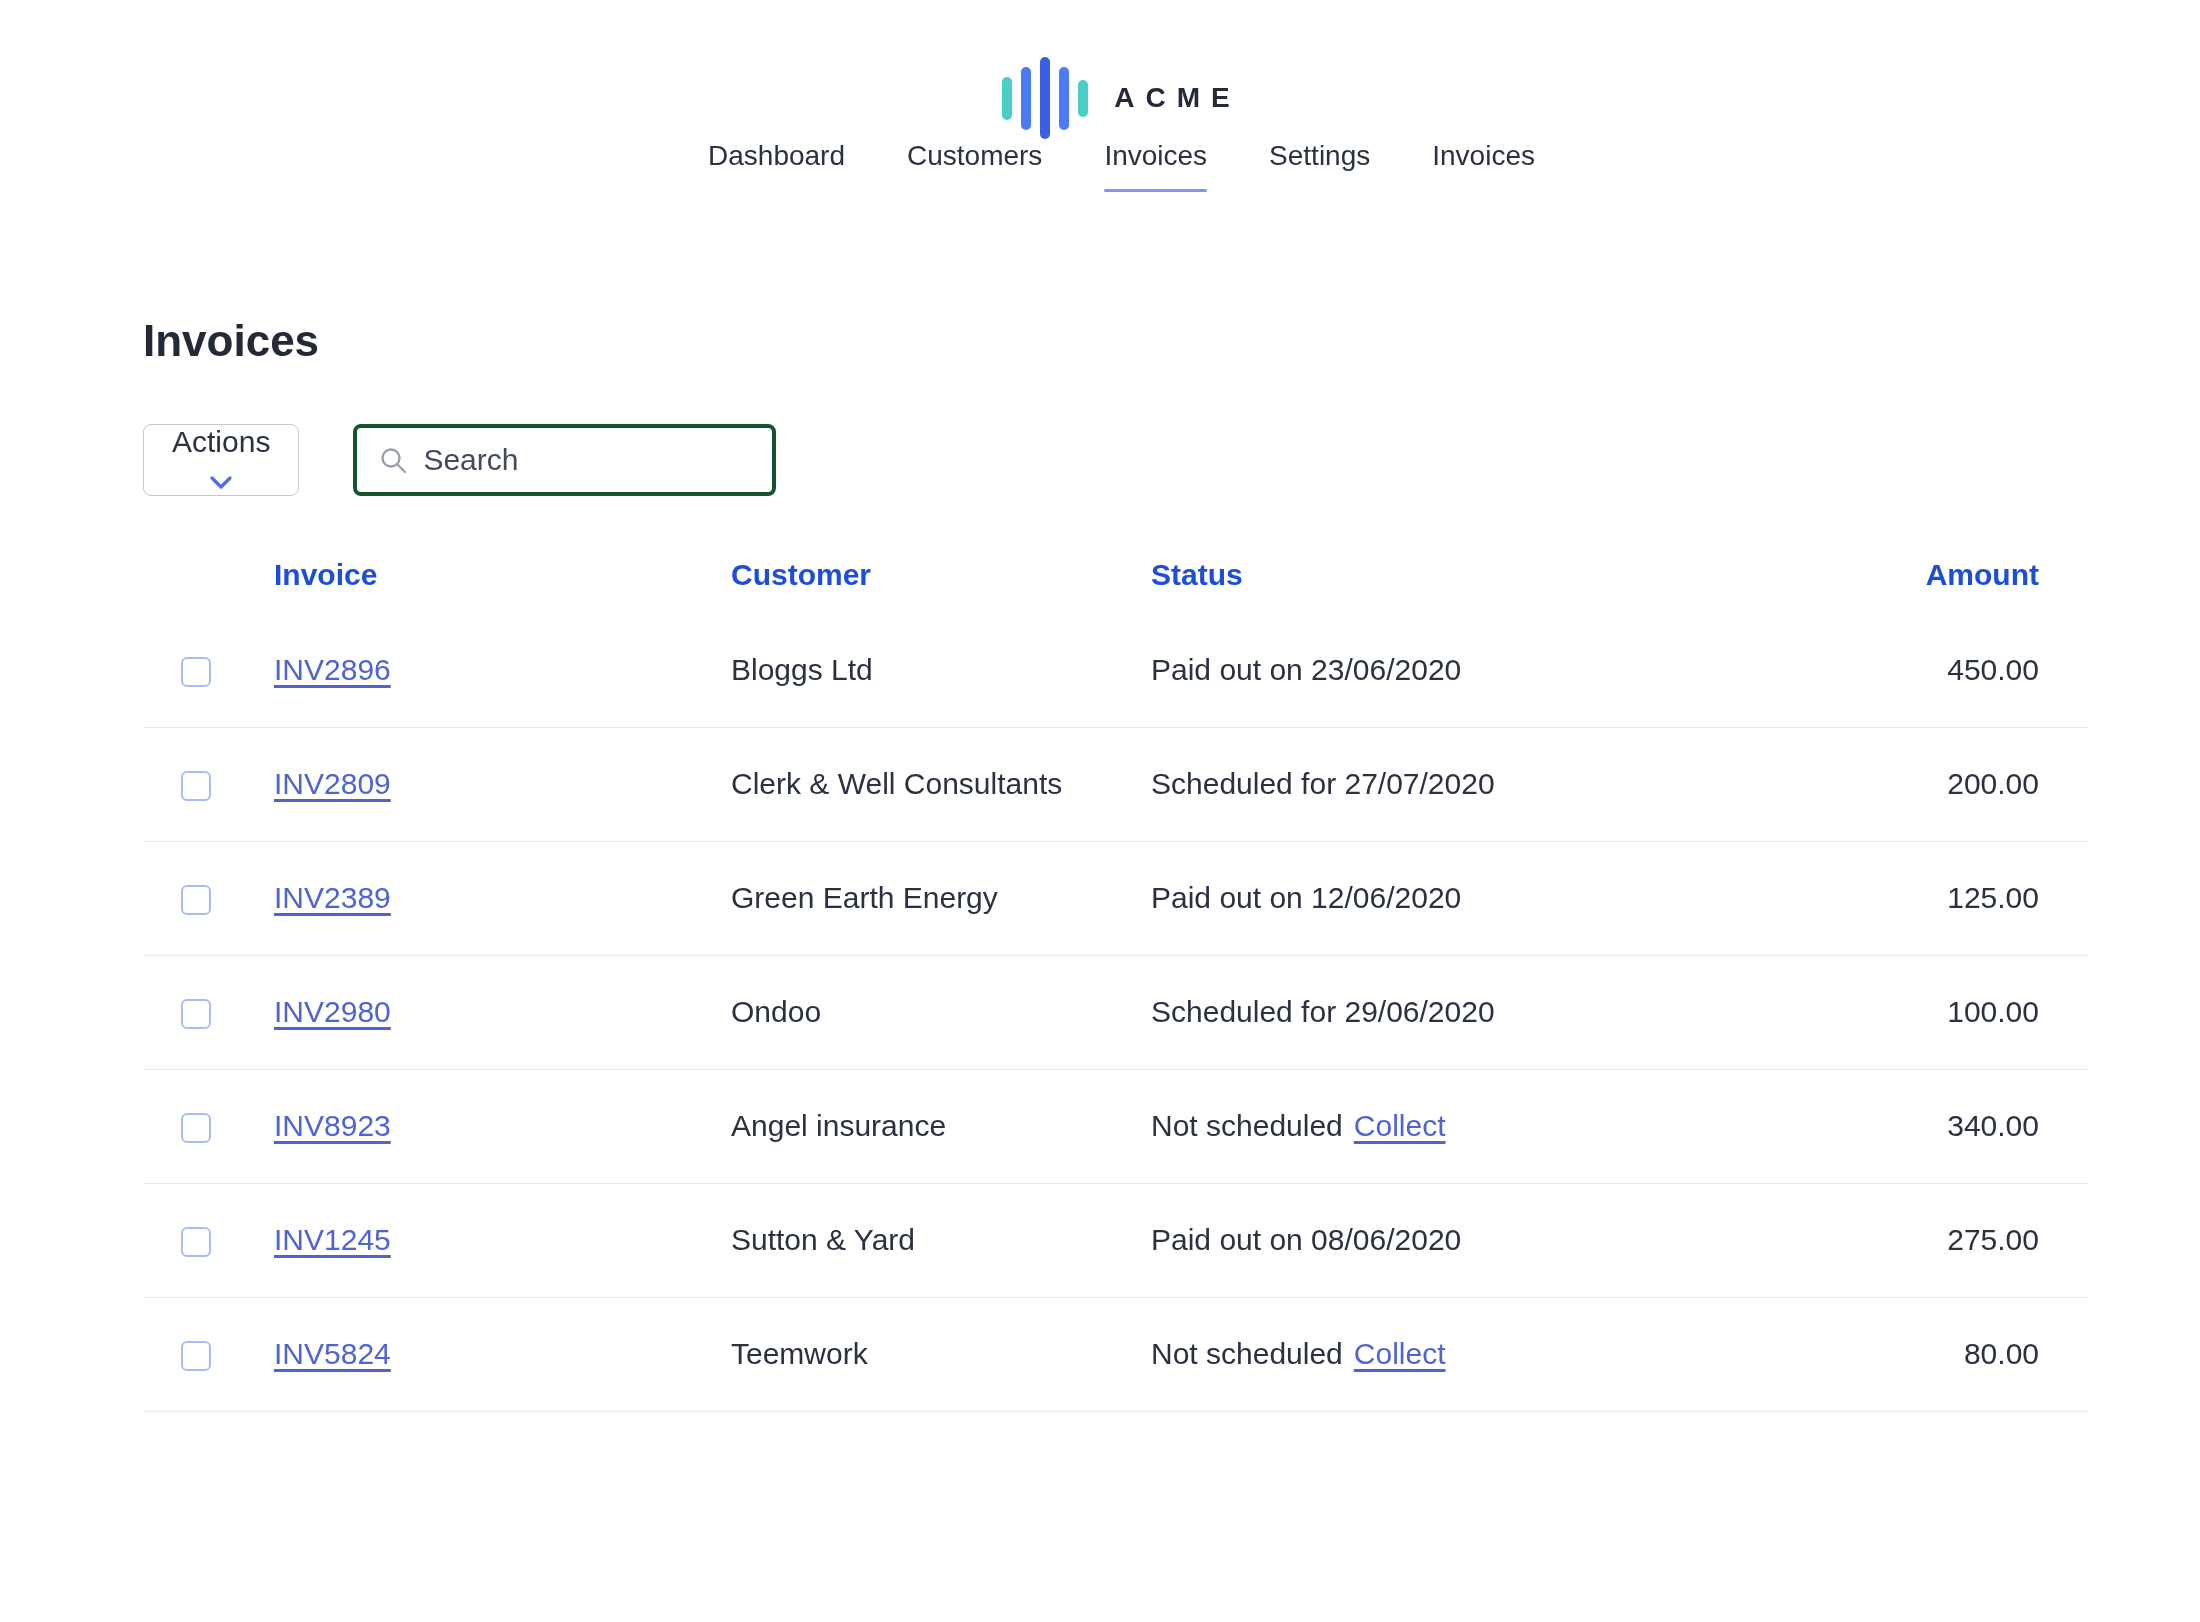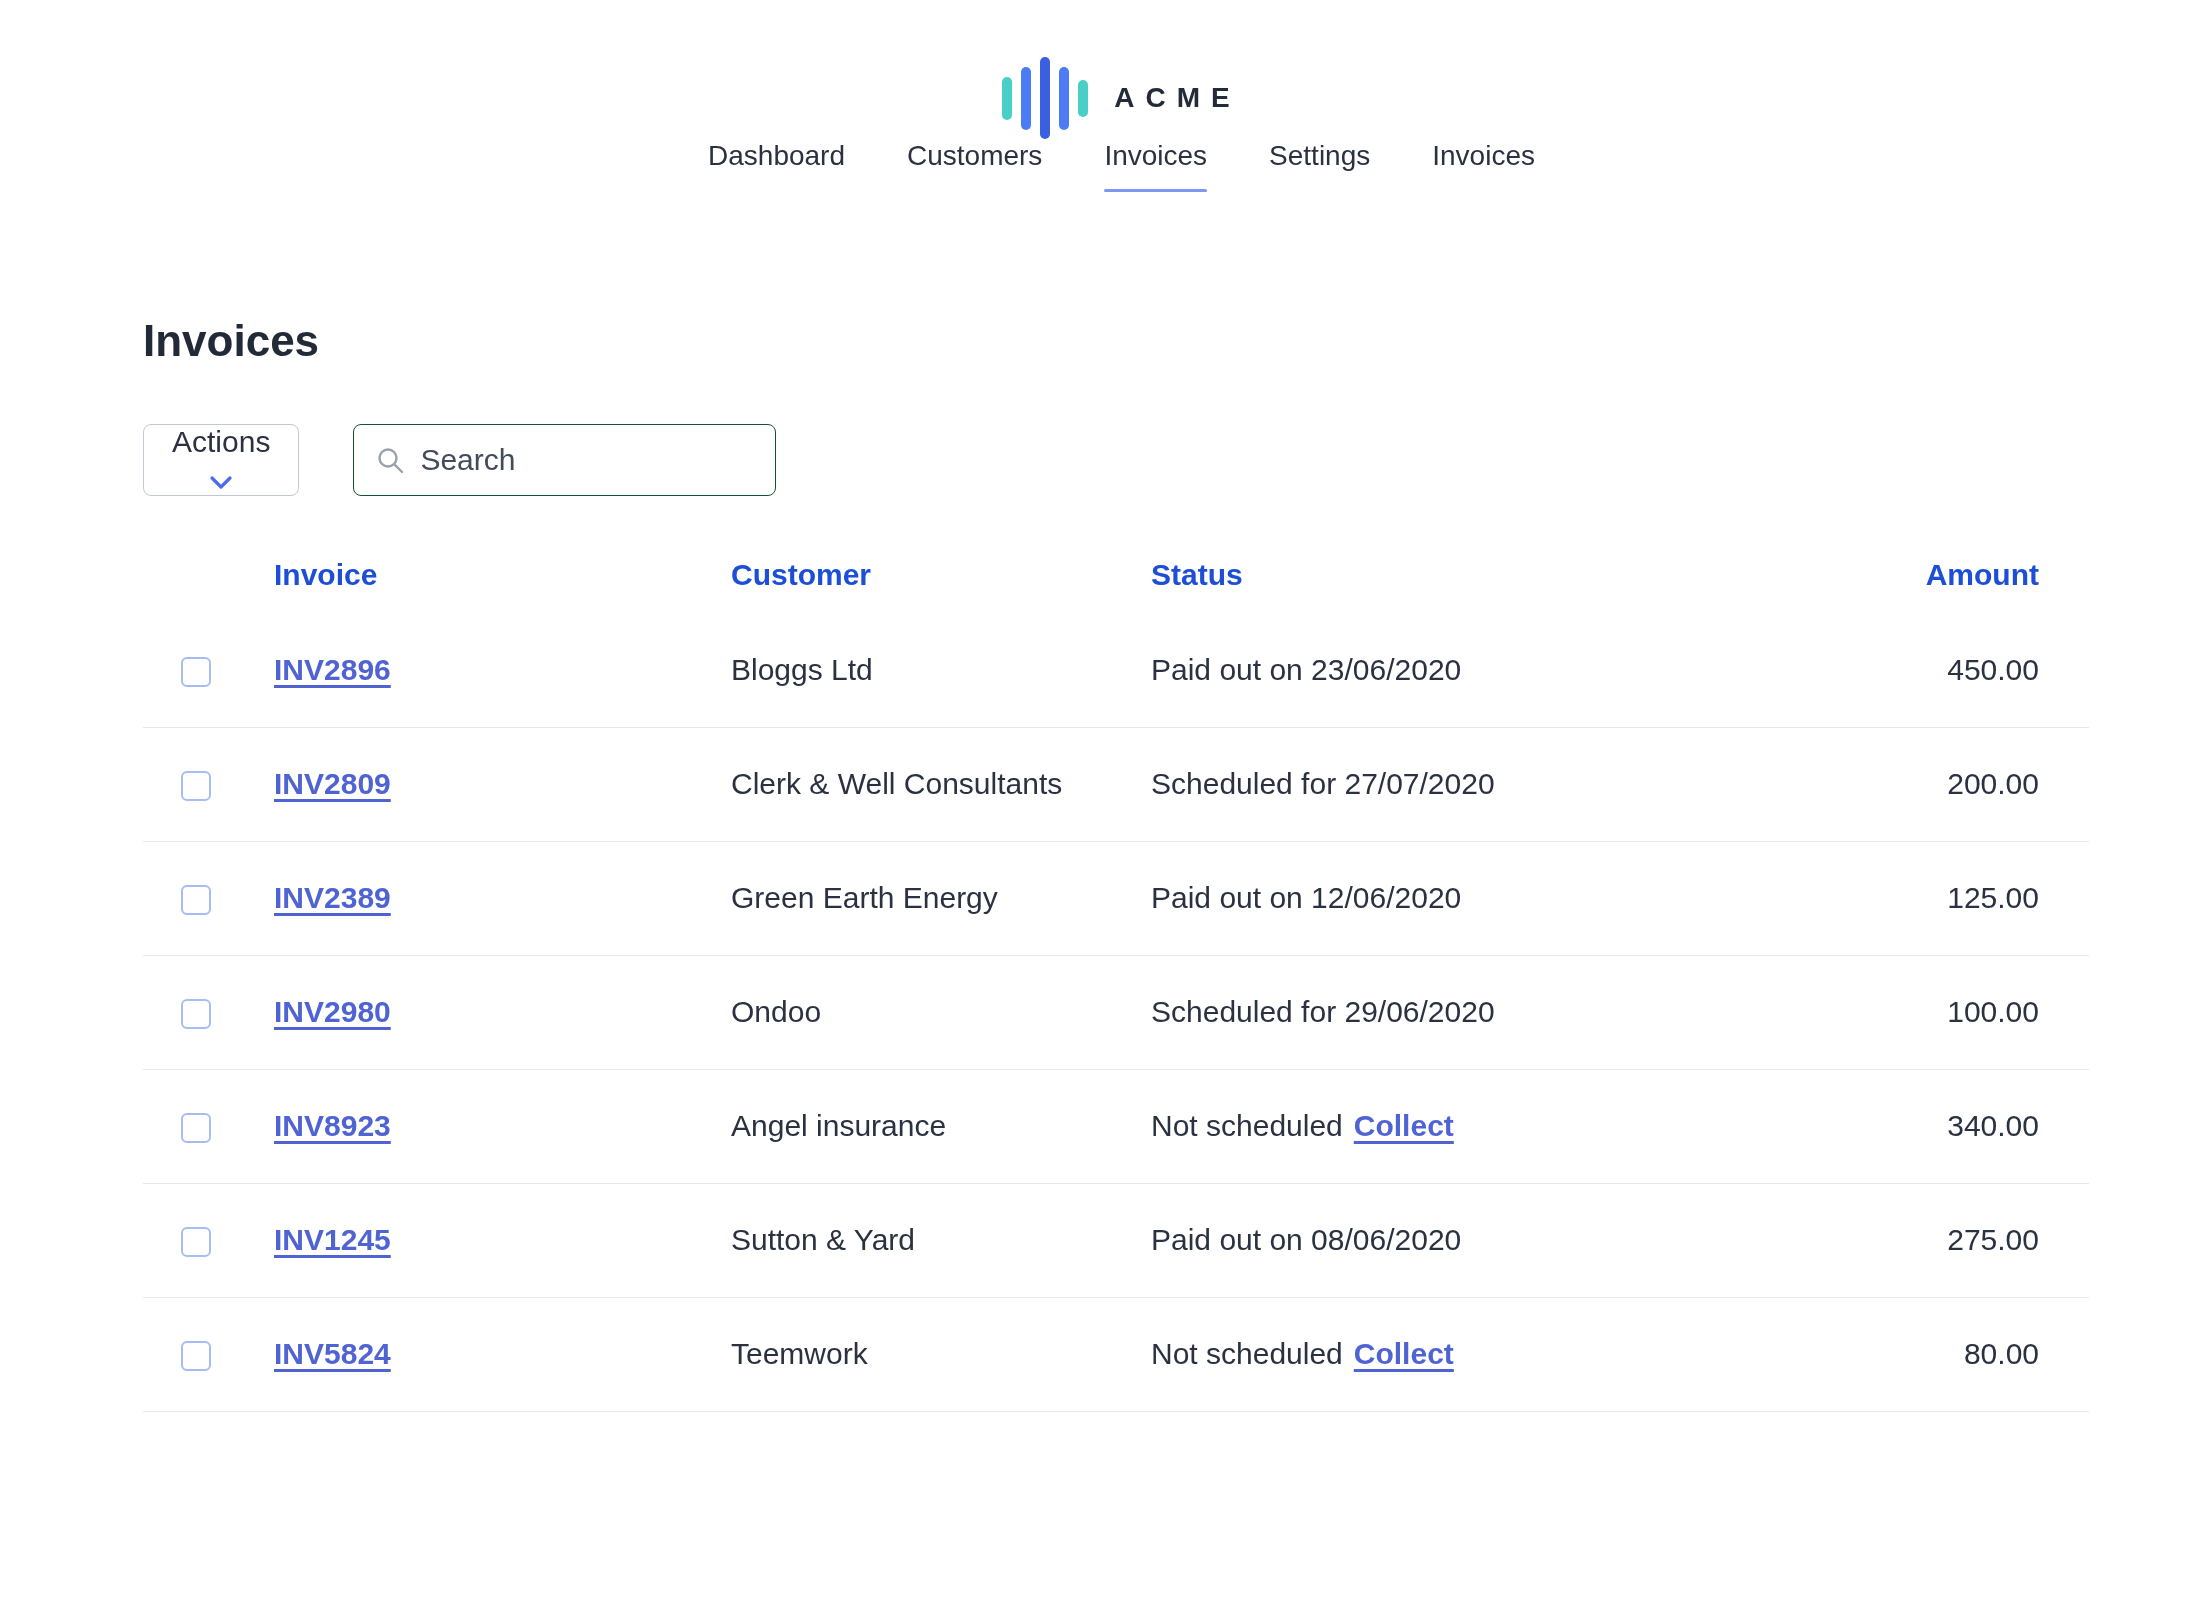--- a/index.html
+++ b/index.html
@@ -99,21 +99,21 @@
   }
   .chevron { width: 24px; height: 16px; display: block; }
   .search-box {
     margin-left: 54px;
     display: flex;
     align-items: center;
     gap: 14px;
     width: 423px;
     height: 72px;
     padding: 0 22px;
-    border: 1px solid #14532d;
+    border: 4px solid #14532d;
     border-radius: 8px;
     background: #ffffff;
   }
   .search-box input {
     border: none;
     outline: none;
     flex: 1;
     min-width: 0;
     font-family: inherit;
     font-size: 30px;
@@ -155,21 +155,20 @@
     border: 2px solid var(--cb-border);
     border-radius: 6px;
     background: #fff;
     cursor: pointer;
     vertical-align: middle;
   }
   a.inv-link, a.collect-link {
     color: var(--link);
     text-decoration: underline;
     text-underline-offset: 5px;
-    font-weight: bold;
   }
   a.collect-link { margin-left: 11px; }
 </style>
 </head>
 <body>
 
 <header class="header">
   <div class="brand">
     <span class="logo-bars">
       <span class="b1"></span>

